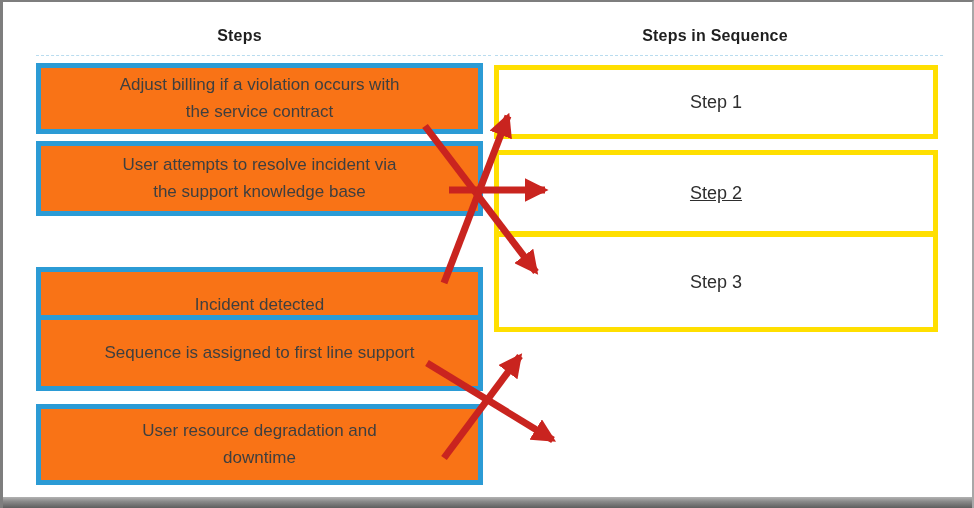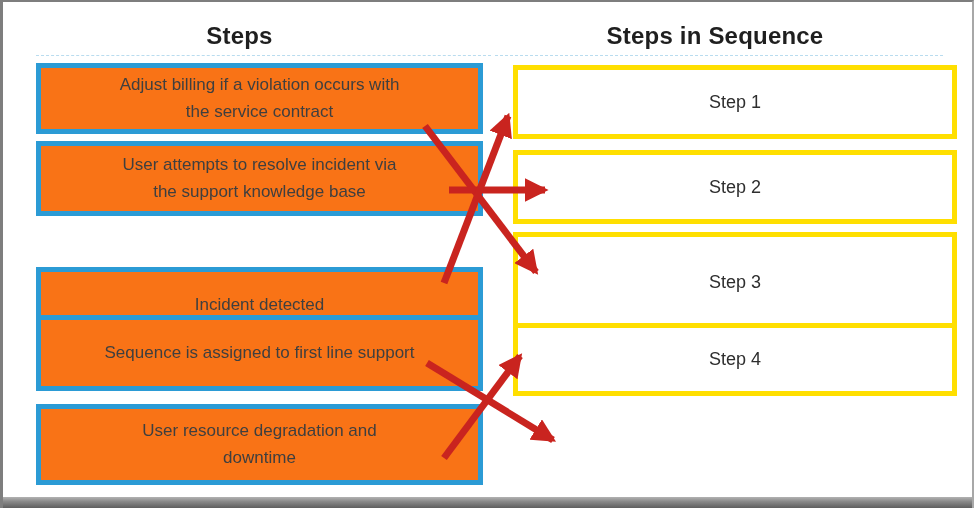--- a/index.html
+++ b/index.html
@@ -24,21 +24,21 @@
     background: linear-gradient(180deg, #b2b2b2 0%, #8a8a8a 40%, #5f5f5f 100%);
   }
 
   .col-header {
     position: absolute;
     top: 20px;
     height: 28px;
     display: flex;
     align-items: center;
     justify-content: center;
-    font-size: 24px;
+    font-size: 16px;
     font-weight: bold;
     color: var(--c-header, #1f1f1f);
     letter-spacing: 0.2px;
   }
   .col-header.left  { left: 13px;  width: 447px; }
   .col-header.right { left: 480px; width: 464px; }
 
   .header-sep {
     position: absolute;
     height: 0;
@@ -63,33 +63,33 @@
     white-space: pre-line;
   }
   .lb1 { top: 61px;  height: 71px; }
   .lb2 { top: 139px; height: 75px; }
   .lb3 { top: 221px; height: 77px; margin-top: 44px; }
   .lb4 { top: 313px; height: 76px; }
   .lb5 { top: 402px; height: 81px; }
 
   .rbox {
     position: absolute;
-    left: 510px;
+    left: 491px;
     width: 444px;
     border: 5px solid var(--c-yellow, #ffdf00);
     background: #fff;
     display: flex;
     align-items: center;
     justify-content: center;
     text-align: center;
     font-size: 18px;
     color: #2e2e2e;
   }
   .rb1 { top: 63px;  height: 74px; }
-  .rb2 { top: 148px; height: 74px; }
+  .rb2 { top: 148px; height: 86px; text-decoration: underline; }
   .rb3 { top: 230px; height: 100px; }
   .rb4 { top: 321px; height: 73px; }
   .rb5 { top: 407px; height: 77px; }
 
   .arrow-layer {
     position: absolute;
     left: 0; top: 0;
     width: 974px;
     height: 508px;
     pointer-events: none;
@@ -111,21 +111,20 @@
   <div class="lbox lb2">User attempts to resolve incident via
 the support knowledge base</div>
   <div class="lbox lb3">Incident detected</div>
   <div class="lbox lb4">Sequence is assigned to first line support</div>
   <div class="lbox lb5">User resource degradation and
 downtime</div>
 
   <div class="rbox rb1">Step 1</div>
   <div class="rbox rb2">Step 2</div>
   <div class="rbox rb3">Step 3</div>
-  <div class="rbox rb4">Step 4</div>
 
   <svg class="arrow-layer" viewBox="0 0 974 508" xmlns="http://www.w3.org/2000/svg">
     <defs>
       <marker id="arrowhead" viewBox="0 0 10 10" refX="8.5" refY="5" markerWidth="3.4" markerHeight="3.4" orient="auto-start-reverse">
         <path d="M 0 0 L 10 5 L 0 10 z" fill="#c9241f"></path>
       </marker>
     </defs>
   <line x1="422" y1="124" x2="533" y2="270" stroke="#c9241f" stroke-width="7" marker-end="url(#arrowhead)"></line>
       <line x1="446" y1="188" x2="542" y2="188" stroke="#c9241f" stroke-width="7" marker-end="url(#arrowhead)"></line>
       <line x1="441" y1="281" x2="505" y2="114" stroke="#c9241f" stroke-width="7" marker-end="url(#arrowhead)"></line>

